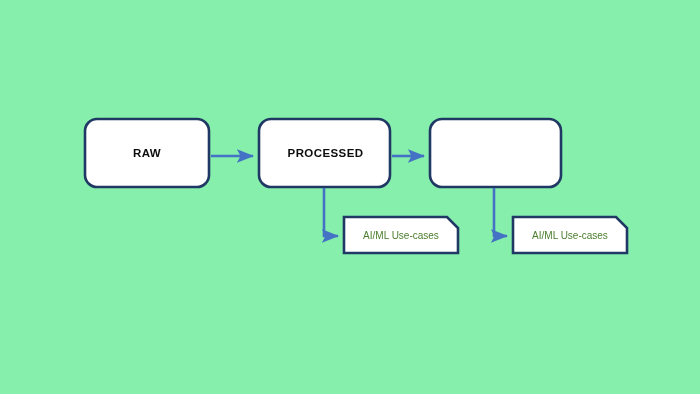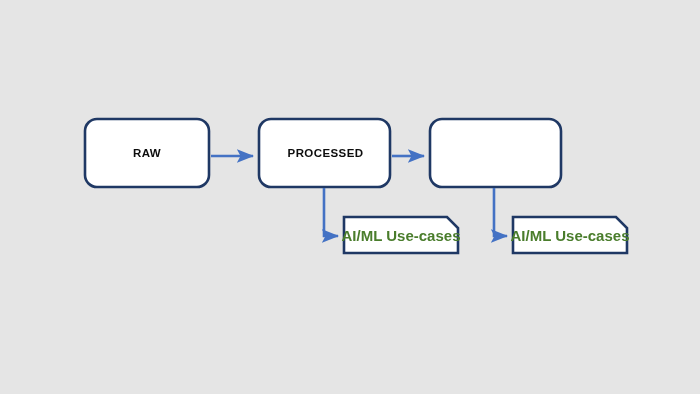--- a/index.html
+++ b/index.html
@@ -10,21 +10,21 @@
     width: 700px;
     height: 394px;
     background: #ffffff;
     font-family: "Liberation Sans", sans-serif;
     overflow: hidden;
   }
   #diagram-canvas {
     position: relative;
     width: 700px;
     height: 394px;
-    background: #e5e5e5;
+    background: #86efac;
   }
   .svg-layer {
     position: absolute;
     top: 0;
     left: 0;
     width: 700px;
     height: 394px;
   }
   .stage-label {
     position: absolute;
@@ -36,22 +36,22 @@
     color: #0d0d0d;
     letter-spacing: 0.4px;
     white-space: nowrap;
     pointer-events: none;
   }
   .usecase-label {
     position: absolute;
     display: flex;
     align-items: center;
     justify-content: center;
-    font-size: 15px;
-    font-weight: bold;
+    font-size: 10px;
+    font-weight: normal;
     color: #4a7d2c;
     white-space: nowrap;
     pointer-events: none;
     border-radius: 7px;
   }
   
   #label-raw       { left: 85px;  top: 119px; width: 124px; height: 68px; }
   #label-processed { left: 259px; top: 119px; width: 133px; height: 68px; }
   #label-trusted   { left: 430px; top: 119px; width: 131px; height: 68px; }
   

